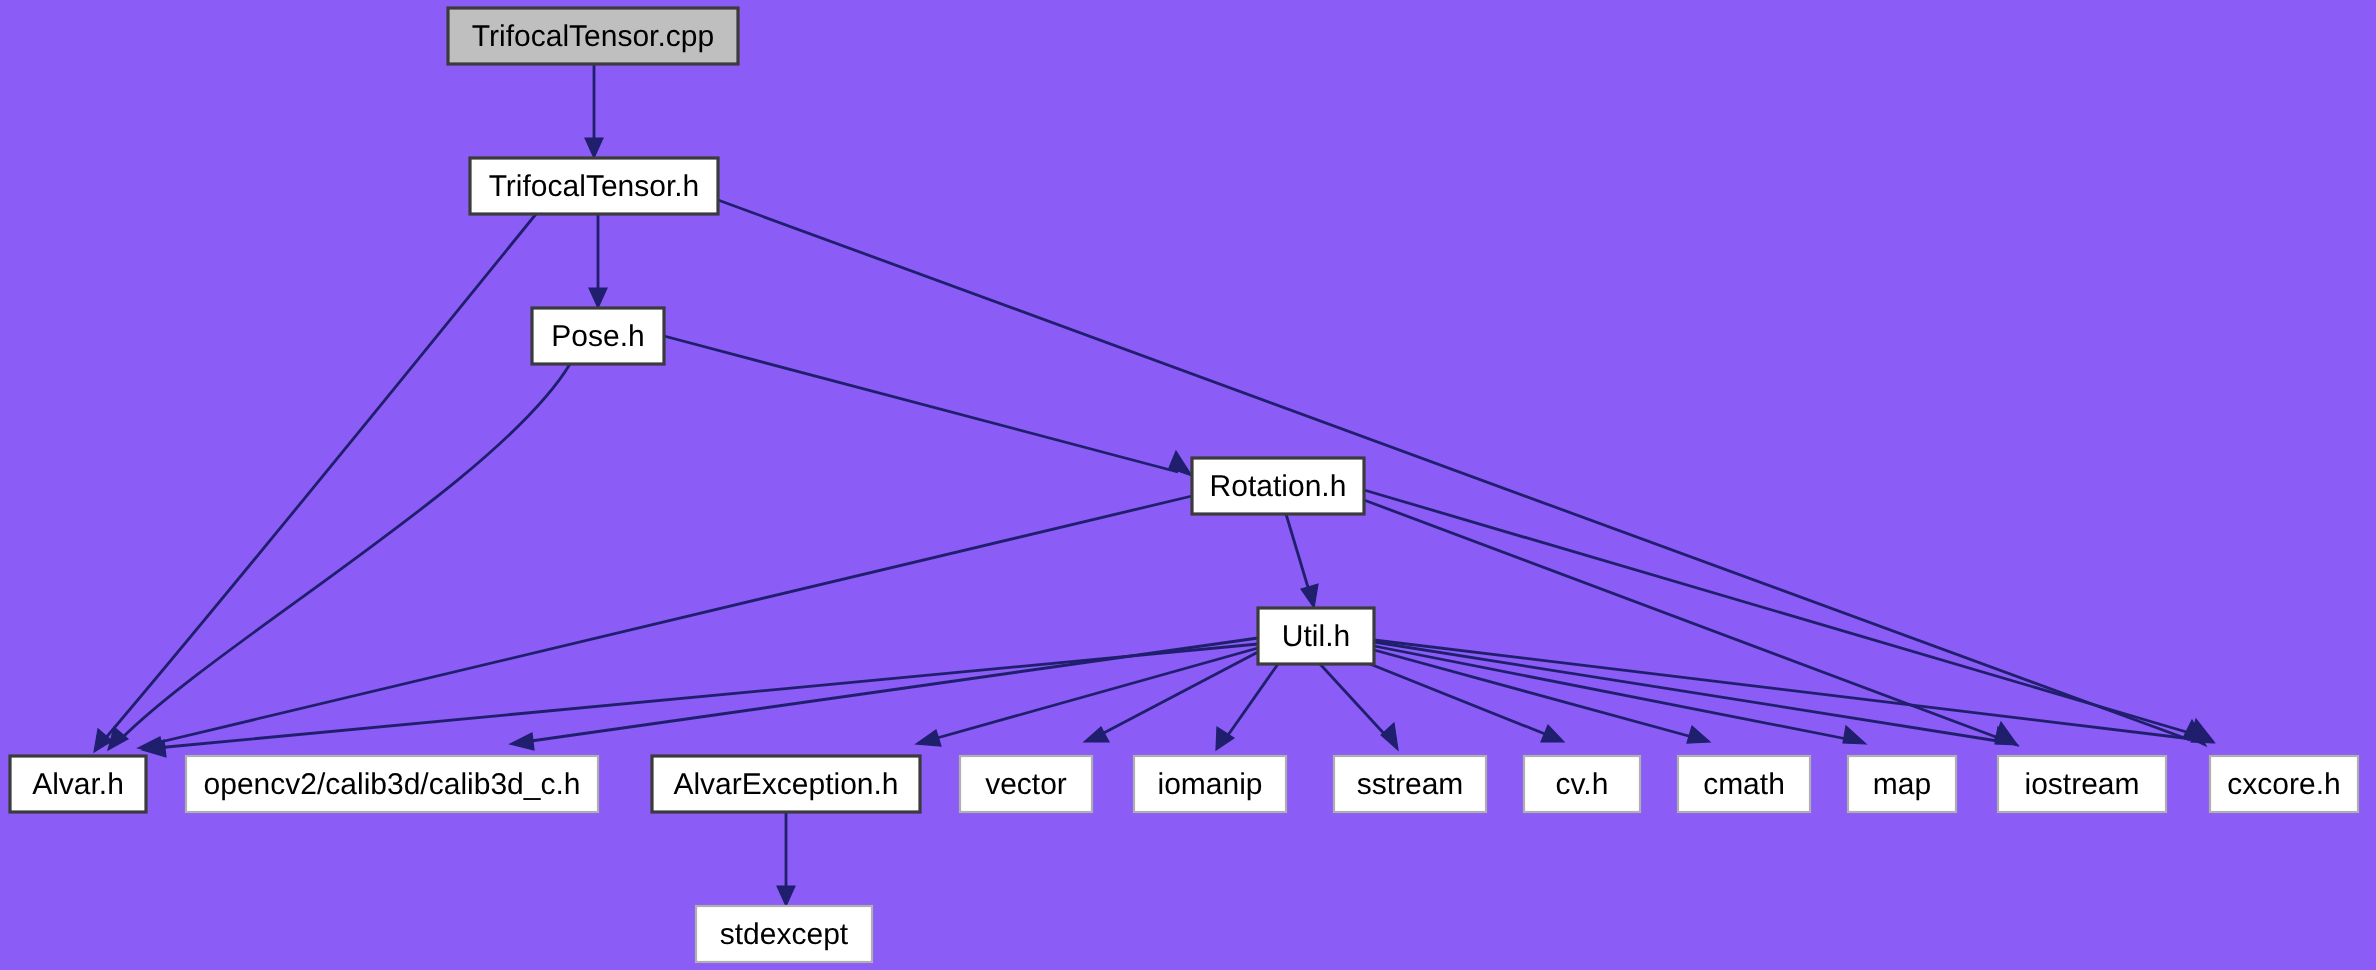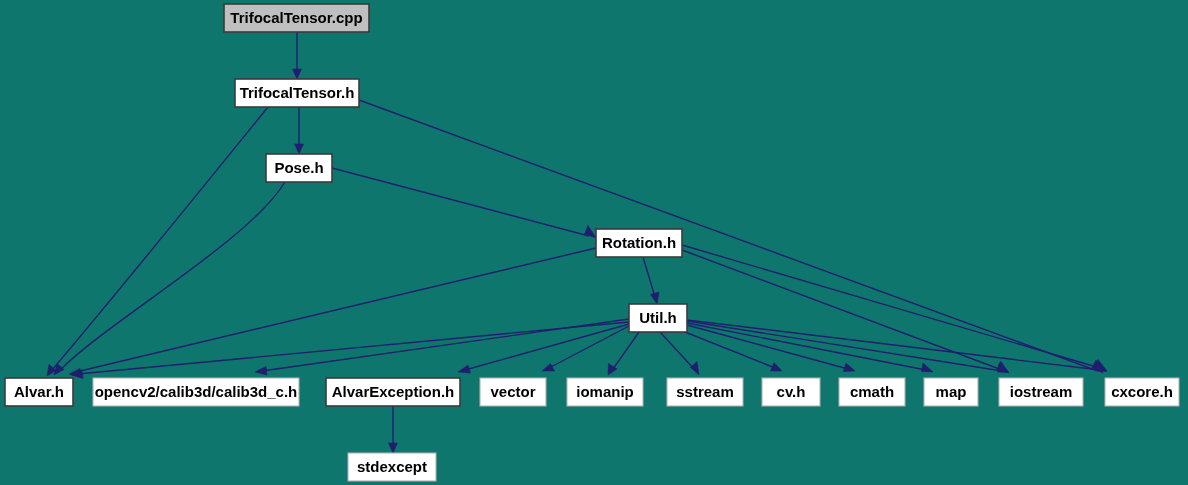--- a/index.html
+++ b/index.html
@@ -4,24 +4,23 @@
 <style>
   html, body {
     margin: 0;
     padding: 0;
     background: #ffffff;
   }
   #canvas {
     position: relative;
     width: 1188px;
     height: 485px;
-    background: #0f766e;
+    background: #8b5cf6;
     font-family: "Liberation Sans", sans-serif;
     overflow: hidden;
-    font-weight: bold;
   }
   #graph-svg {
     position: absolute;
     left: 0;
     top: 0;
     width: 1188px;
     height: 485px;
   }
   .node-label {
     font-family: "Liberation Sans", sans-serif;

